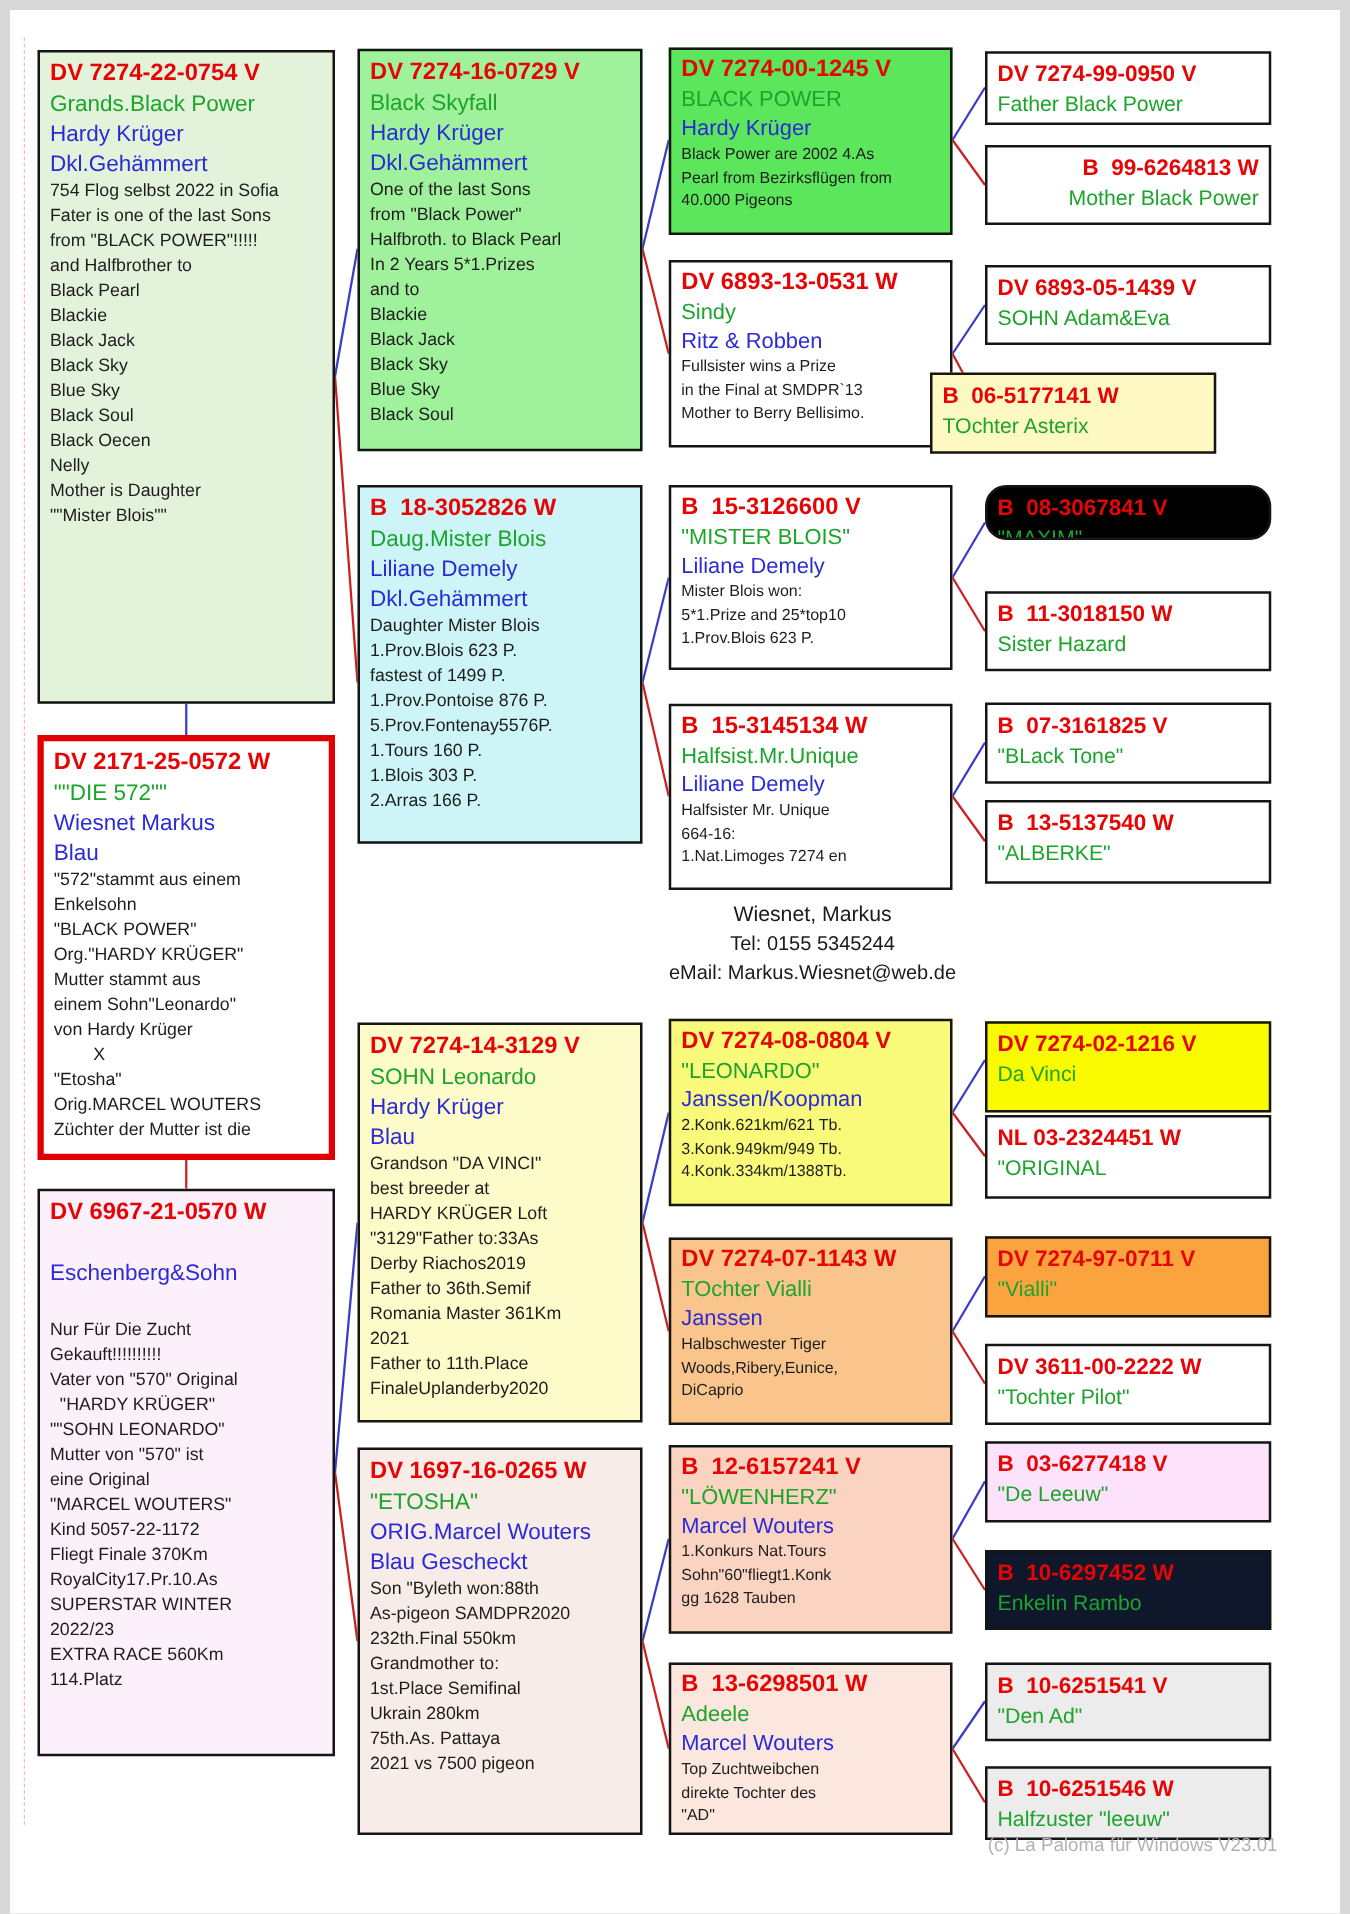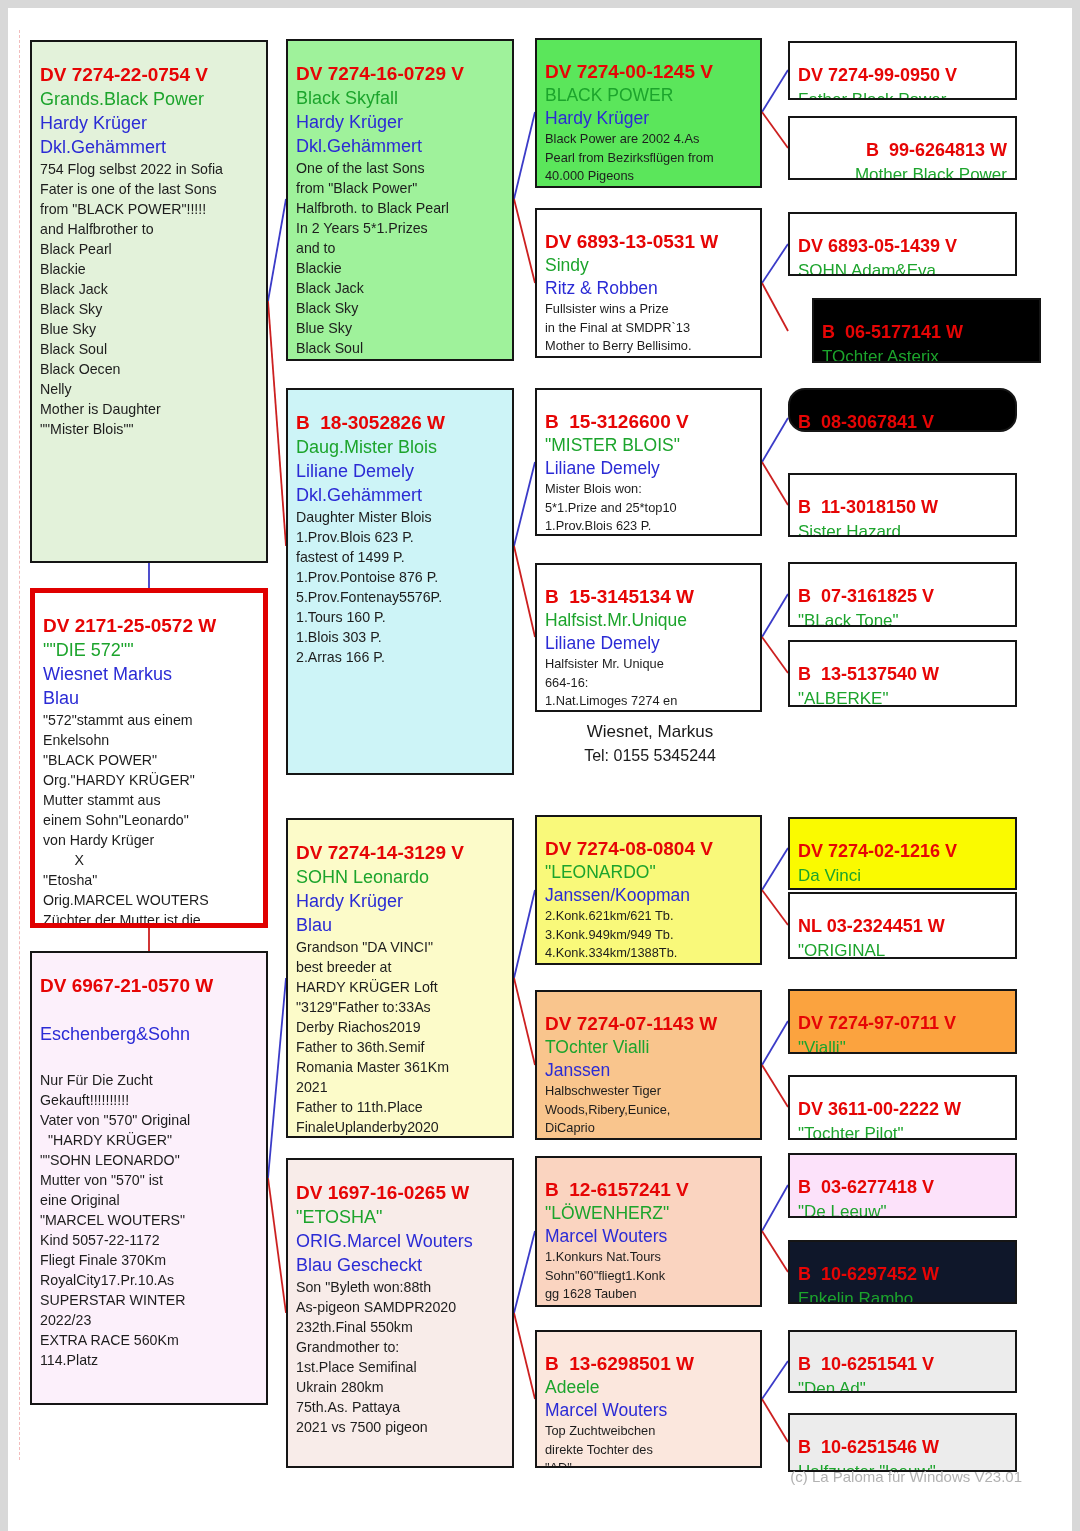--- a/index.html
+++ b/index.html
@@ -5,21 +5,21 @@
   html,body{margin:0;padding:0;background:#d8d8d8;}
   #stage{
     position:relative;width:1080px;height:1531px;overflow:hidden;
     font-family:"Liberation Sans",sans-serif;background:#d8d8d8;
   }
   #paper{position:absolute;left:8px;top:8px;width:1064px;height:1523px;background:#ffffff;}
   #perf-mark{position:absolute;left:19px;top:30px;height:1430px;width:0;border-left:1px dashed #f2bcbc;z-index:1;}
   #wires{position:absolute;left:0;top:0;z-index:2;}
   .pbox{
     position:absolute;box-sizing:border-box;z-index:3;overflow:hidden;
-    border:2px solid #151515;padding:20px 8px 0 8px;background:#fff;
+    border:2px solid #151515;padding:4px 8px 0 8px;background:#fff;
   }
   .ln{white-space:pre-wrap;}
   .ln-ring{font-weight:bold;color:var(--ring-color);}
   .ln-name{color:var(--name-color);}
   .ln-owner,.ln-desc{color:var(--owner-color);}
   .ln-body{color:var(--body-color);}
   
   .sz-l .ln-ring{font-size:19px;line-height:25px;}
   .sz-l .ln-name,.sz-l .ln-owner,.sz-l .ln-desc{font-size:18px;line-height:24px;}
   .sz-l .ln-body{font-size:14.2px;line-height:20px;}
@@ -150,21 +150,21 @@
         <div class="ln ln-body">from "Black Power"</div>
         <div class="ln ln-body">Halfbroth. to Black Pearl</div>
         <div class="ln ln-body">In 2 Years 5*1.Prizes</div>
         <div class="ln ln-body">and to</div>
         <div class="ln ln-body">Blackie</div>
         <div class="ln ln-body">Black Jack</div>
         <div class="ln ln-body">Black Sky</div>
         <div class="ln ln-body">Blue Sky</div>
         <div class="ln ln-body">Black Soul</div>
       </div>
-      <div class="pbox sz-l" style="left: 286px; top: 388px; width: 228px; height: 387px; background: rgb(205, 244, 247);">
+      <div class="pbox sz-l" style="left: 286px; top: 388px; width: 228px; height: 287px; background: rgb(205, 244, 247);">
         <div class="ln ln-ring">B  18-3052826 W</div>
         <div class="ln ln-name">Daug.Mister Blois</div>
         <div class="ln ln-owner">Liliane Demely</div>
         <div class="ln ln-desc">Dkl.Gehämmert</div>
         <div class="ln ln-body">Daughter Mister Blois</div>
         <div class="ln ln-body">1.Prov.Blois 623 P.</div>
         <div class="ln ln-body">fastest of 1499 P.</div>
         <div class="ln ln-body">1.Prov.Pontoise 876 P.</div>
         <div class="ln ln-body">5.Prov.Fontenay5576P.</div>
         <div class="ln ln-body">1.Tours 160 P.</div>
@@ -270,21 +270,21 @@
         <div class="ln ln-name">Father Black Power</div>
       </div>
       <div class="pbox sz-s" style="left: 788px; top: 116px; width: 229px; height: 64px; background: rgb(255, 255, 255); text-align: right;">
         <div class="ln ln-ring">B  99-6264813 W</div>
         <div class="ln ln-name">Mother Black Power</div>
       </div>
       <div class="pbox sz-s" style="left: 788px; top: 212px; width: 229px; height: 64px; background: rgb(255, 255, 255);">
         <div class="ln ln-ring">DV 6893-05-1439 V</div>
         <div class="ln ln-name">SOHN Adam&amp;Eva</div>
       </div>
-      <div class="pbox sz-s" style="left: 812px; top: 298px; width: 229px; height: 65px; background: #000000;">
+      <div class="pbox sz-s" style="left: 744px; top: 298px; width: 229px; height: 65px; background: #fef9c3;">
         <div class="ln ln-ring">B  06-5177141 W</div>
         <div class="ln ln-name">TOchter Asterix</div>
       </div>
       <div class="pbox sz-s" style="left: 788px; top: 388px; width: 229px; height: 44px; background: #000000; border-radius: 17px;">
         <div class="ln ln-ring">B  08-3067841 V</div>
         <div class="ln ln-name">"MAXIM"</div>
       </div>
       <div class="pbox sz-s" style="left: 788px; top: 473px; width: 229px; height: 64px; background: rgb(255, 255, 255);">
         <div class="ln ln-ring">B  11-3018150 W</div>
         <div class="ln ln-name">Sister Hazard</div>
@@ -327,16 +327,17 @@
       </div>
       <div class="pbox sz-s" style="left: 788px; top: 1413px; width: 229px; height: 59px; background: rgb(236, 236, 236);">
         <div class="ln ln-ring">B  10-6251546 W</div>
         <div class="ln ln-name">Halfzuster "leeuw"</div>
       </div>
     </div>
 
   <div id="contact">
     <div class="c-name">Wiesnet, Markus</div>
     <div class="c-tel">Tel: 0155 5345244</div>
+    <div class="c-mail">eMail: Markus.Wiesnet@web.de</div>
   </div>
 
   <div id="footer">(c) La Paloma für Windows V23.01</div>
 </div>
 
 </body></html>

